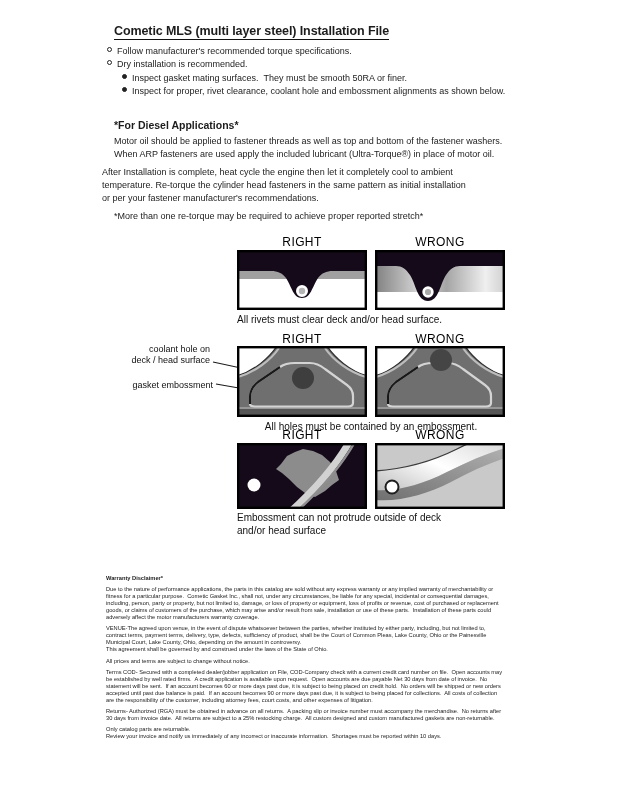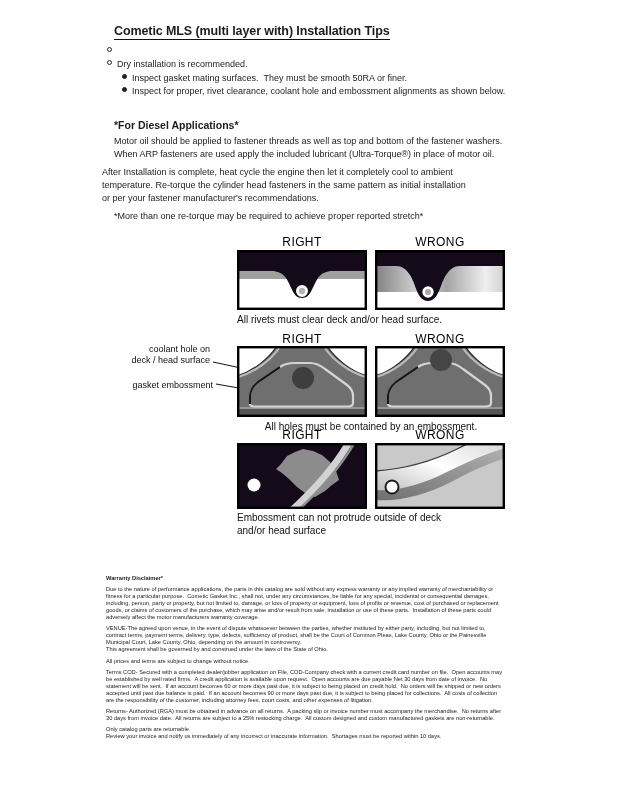--- a/index.html
+++ b/index.html
@@ -36,24 +36,24 @@
   .disclaimer .dp{white-space:pre;margin:0 0 4.5px 0;}
   .disclaimer .dp.tight{margin-bottom:0;}
   .disclaimer .dh{font-weight:bold;margin:0 0 4.5px 0;}
   .code{left:388px;top:759px;font-size:13px;letter-spacing:0.6px;color:#1a1a1a;margin-top:41px;}
 </style>
 </head>
 <body>
 
 <div class="page">
 
-  <div class="abs title">Cometic MLS (multi layer with) Installation Tips</div>
+  <div class="abs title">Cometic MLS (multi layer steel) Installation File</div>
 
   <div class="abs bullets">
-    <div class="b-line"><span class="dot"></span></div>
+    <div class="b-line"><span class="dot"></span><span>Follow manufacturer's recommended torque specifications.</span></div>
     <div class="b-line"><span class="dot"></span><span>Dry installation is recommended.</span></div>
     <div class="b-line sub"><span class="dot filled"></span><span>Inspect gasket mating surfaces.  They must be smooth 50RA or finer.</span></div>
     <div class="b-line sub"><span class="dot filled"></span><span>Inspect for proper, rivet clearance, coolant hole and embossment alignments as shown below.</span></div>
   </div>
 
   <div class="abs h2">*For Diesel Applications*</div>
   <div class="abs para para1">Motor oil should be applied to fastener threads as well as top and bottom of the fastener washers.
 When ARP fasteners are used apply the included lubricant (Ultra-Torque®) in place of motor oil.</div>
   <div class="abs para para2">After Installation is complete, heat cycle the engine then let it completely cool to ambient
 temperature. Re-torque the cylinder head fasteners in the same pattern as initial installation

